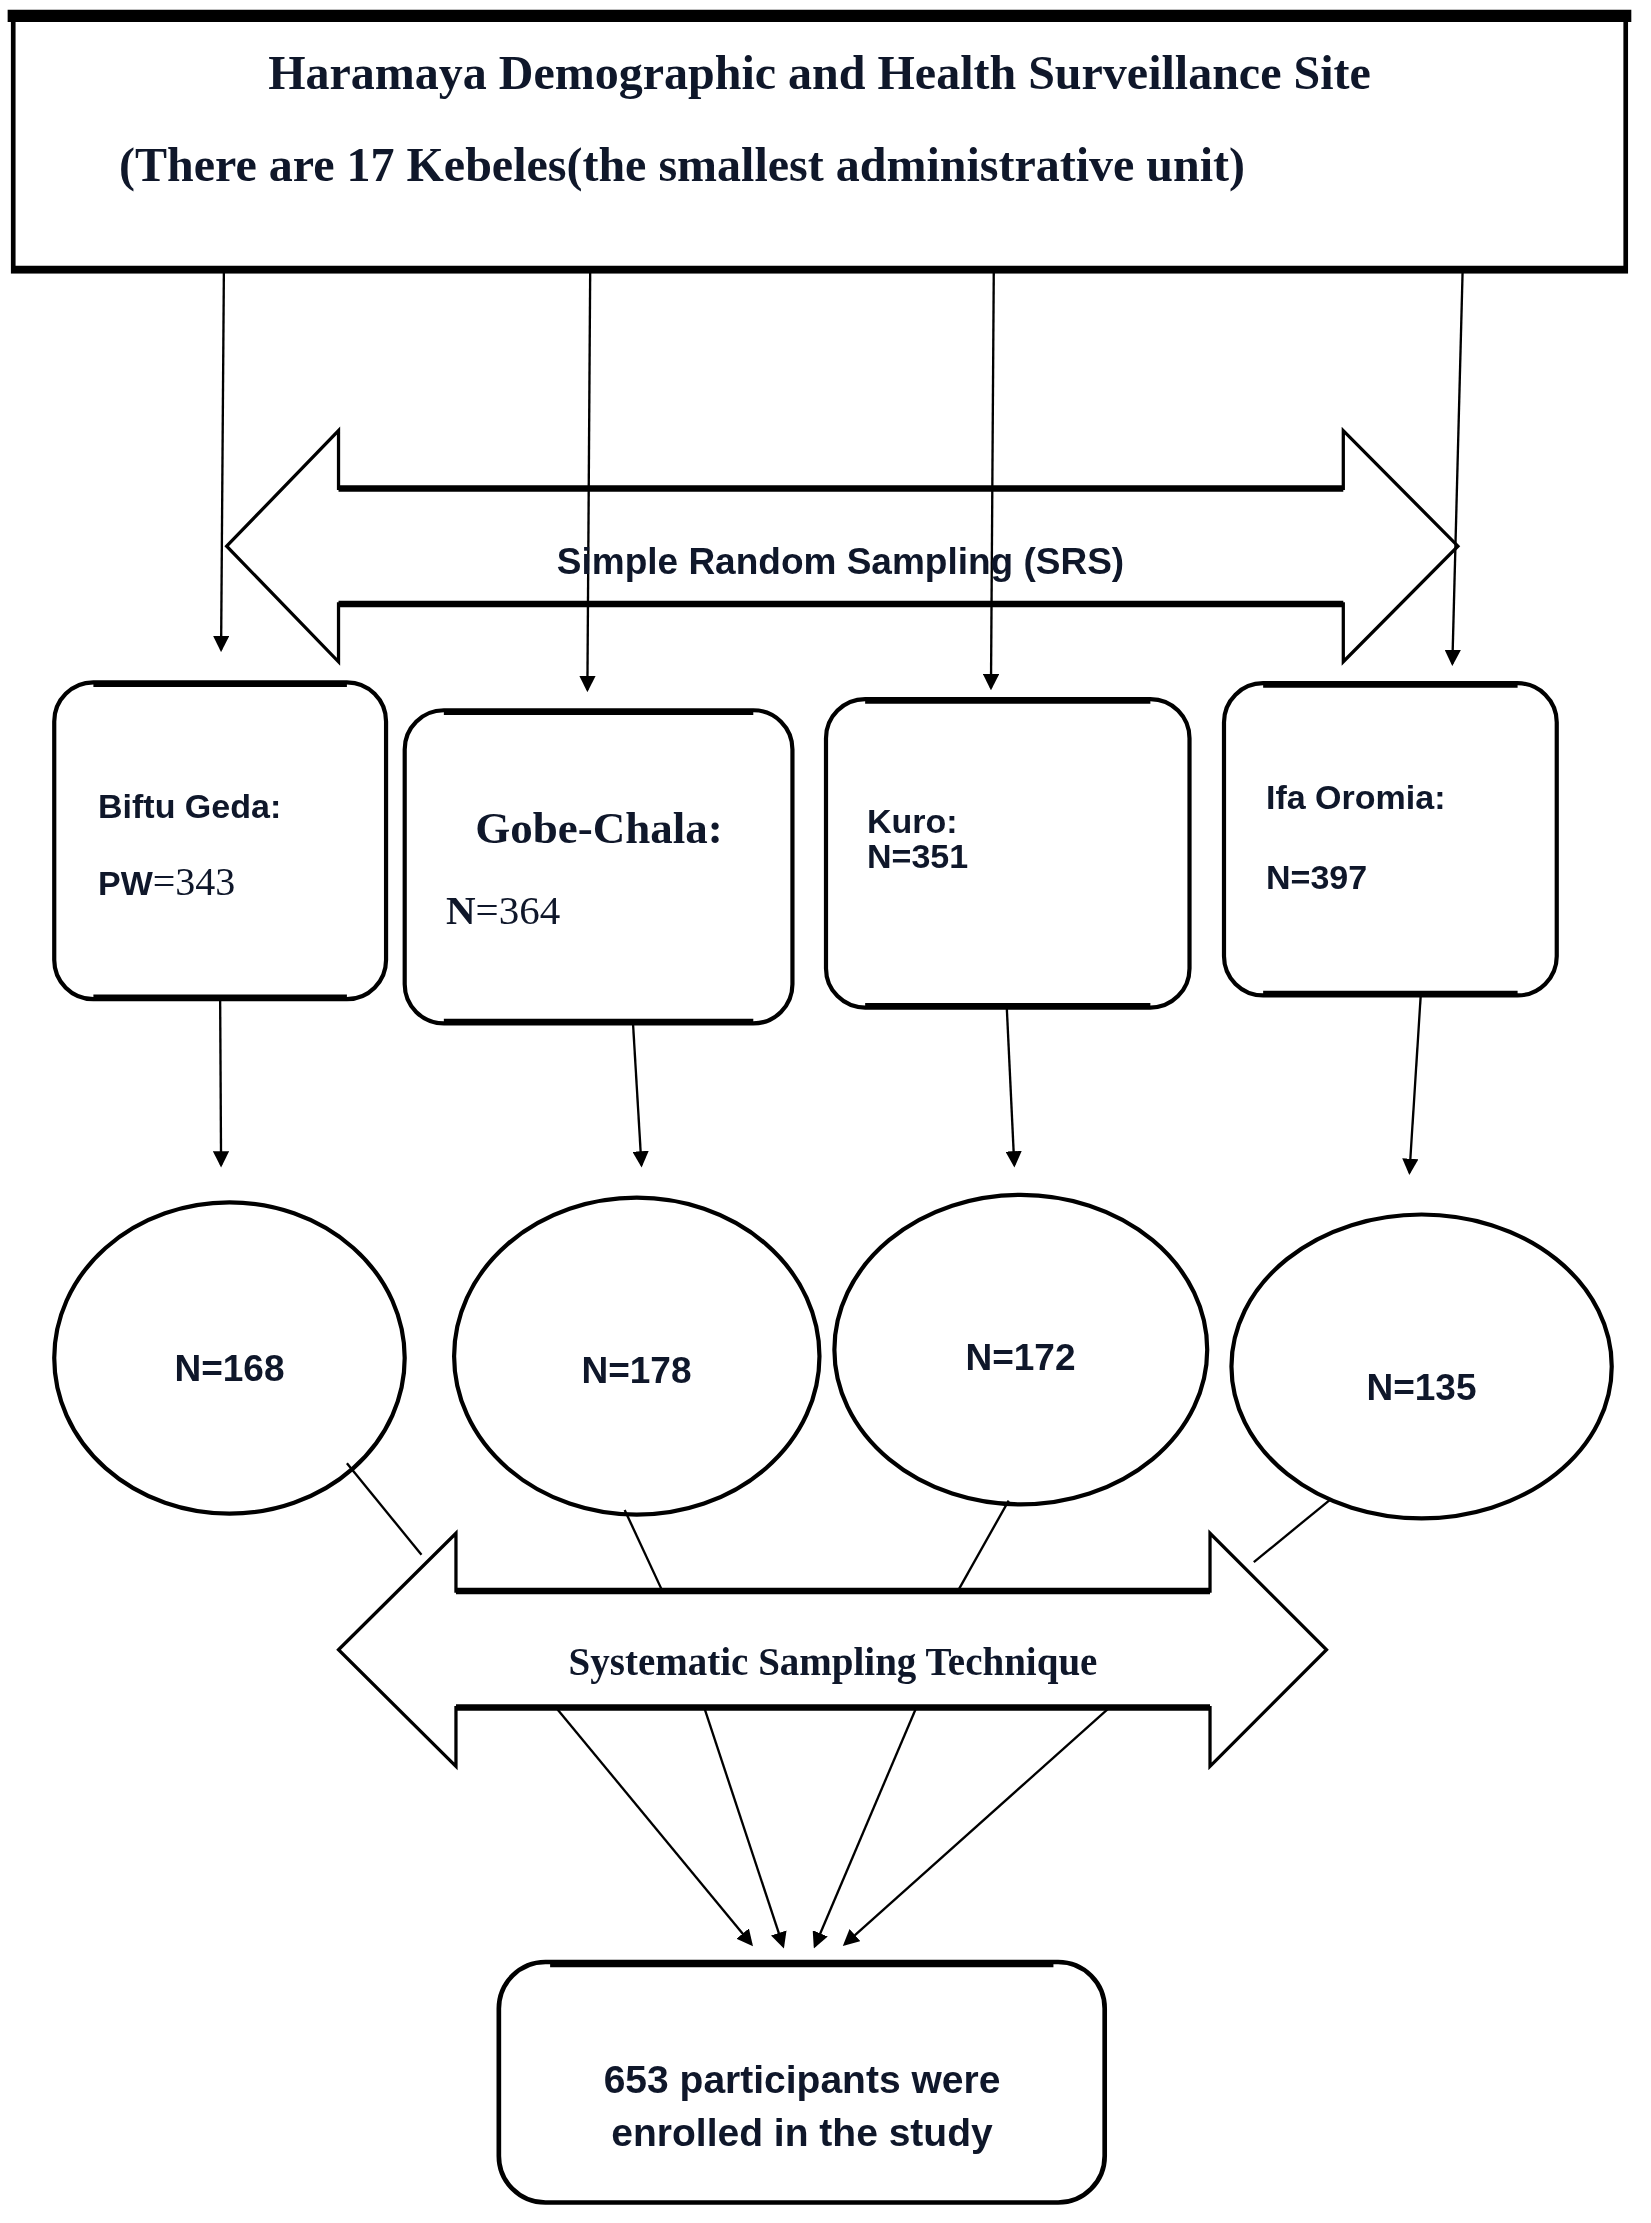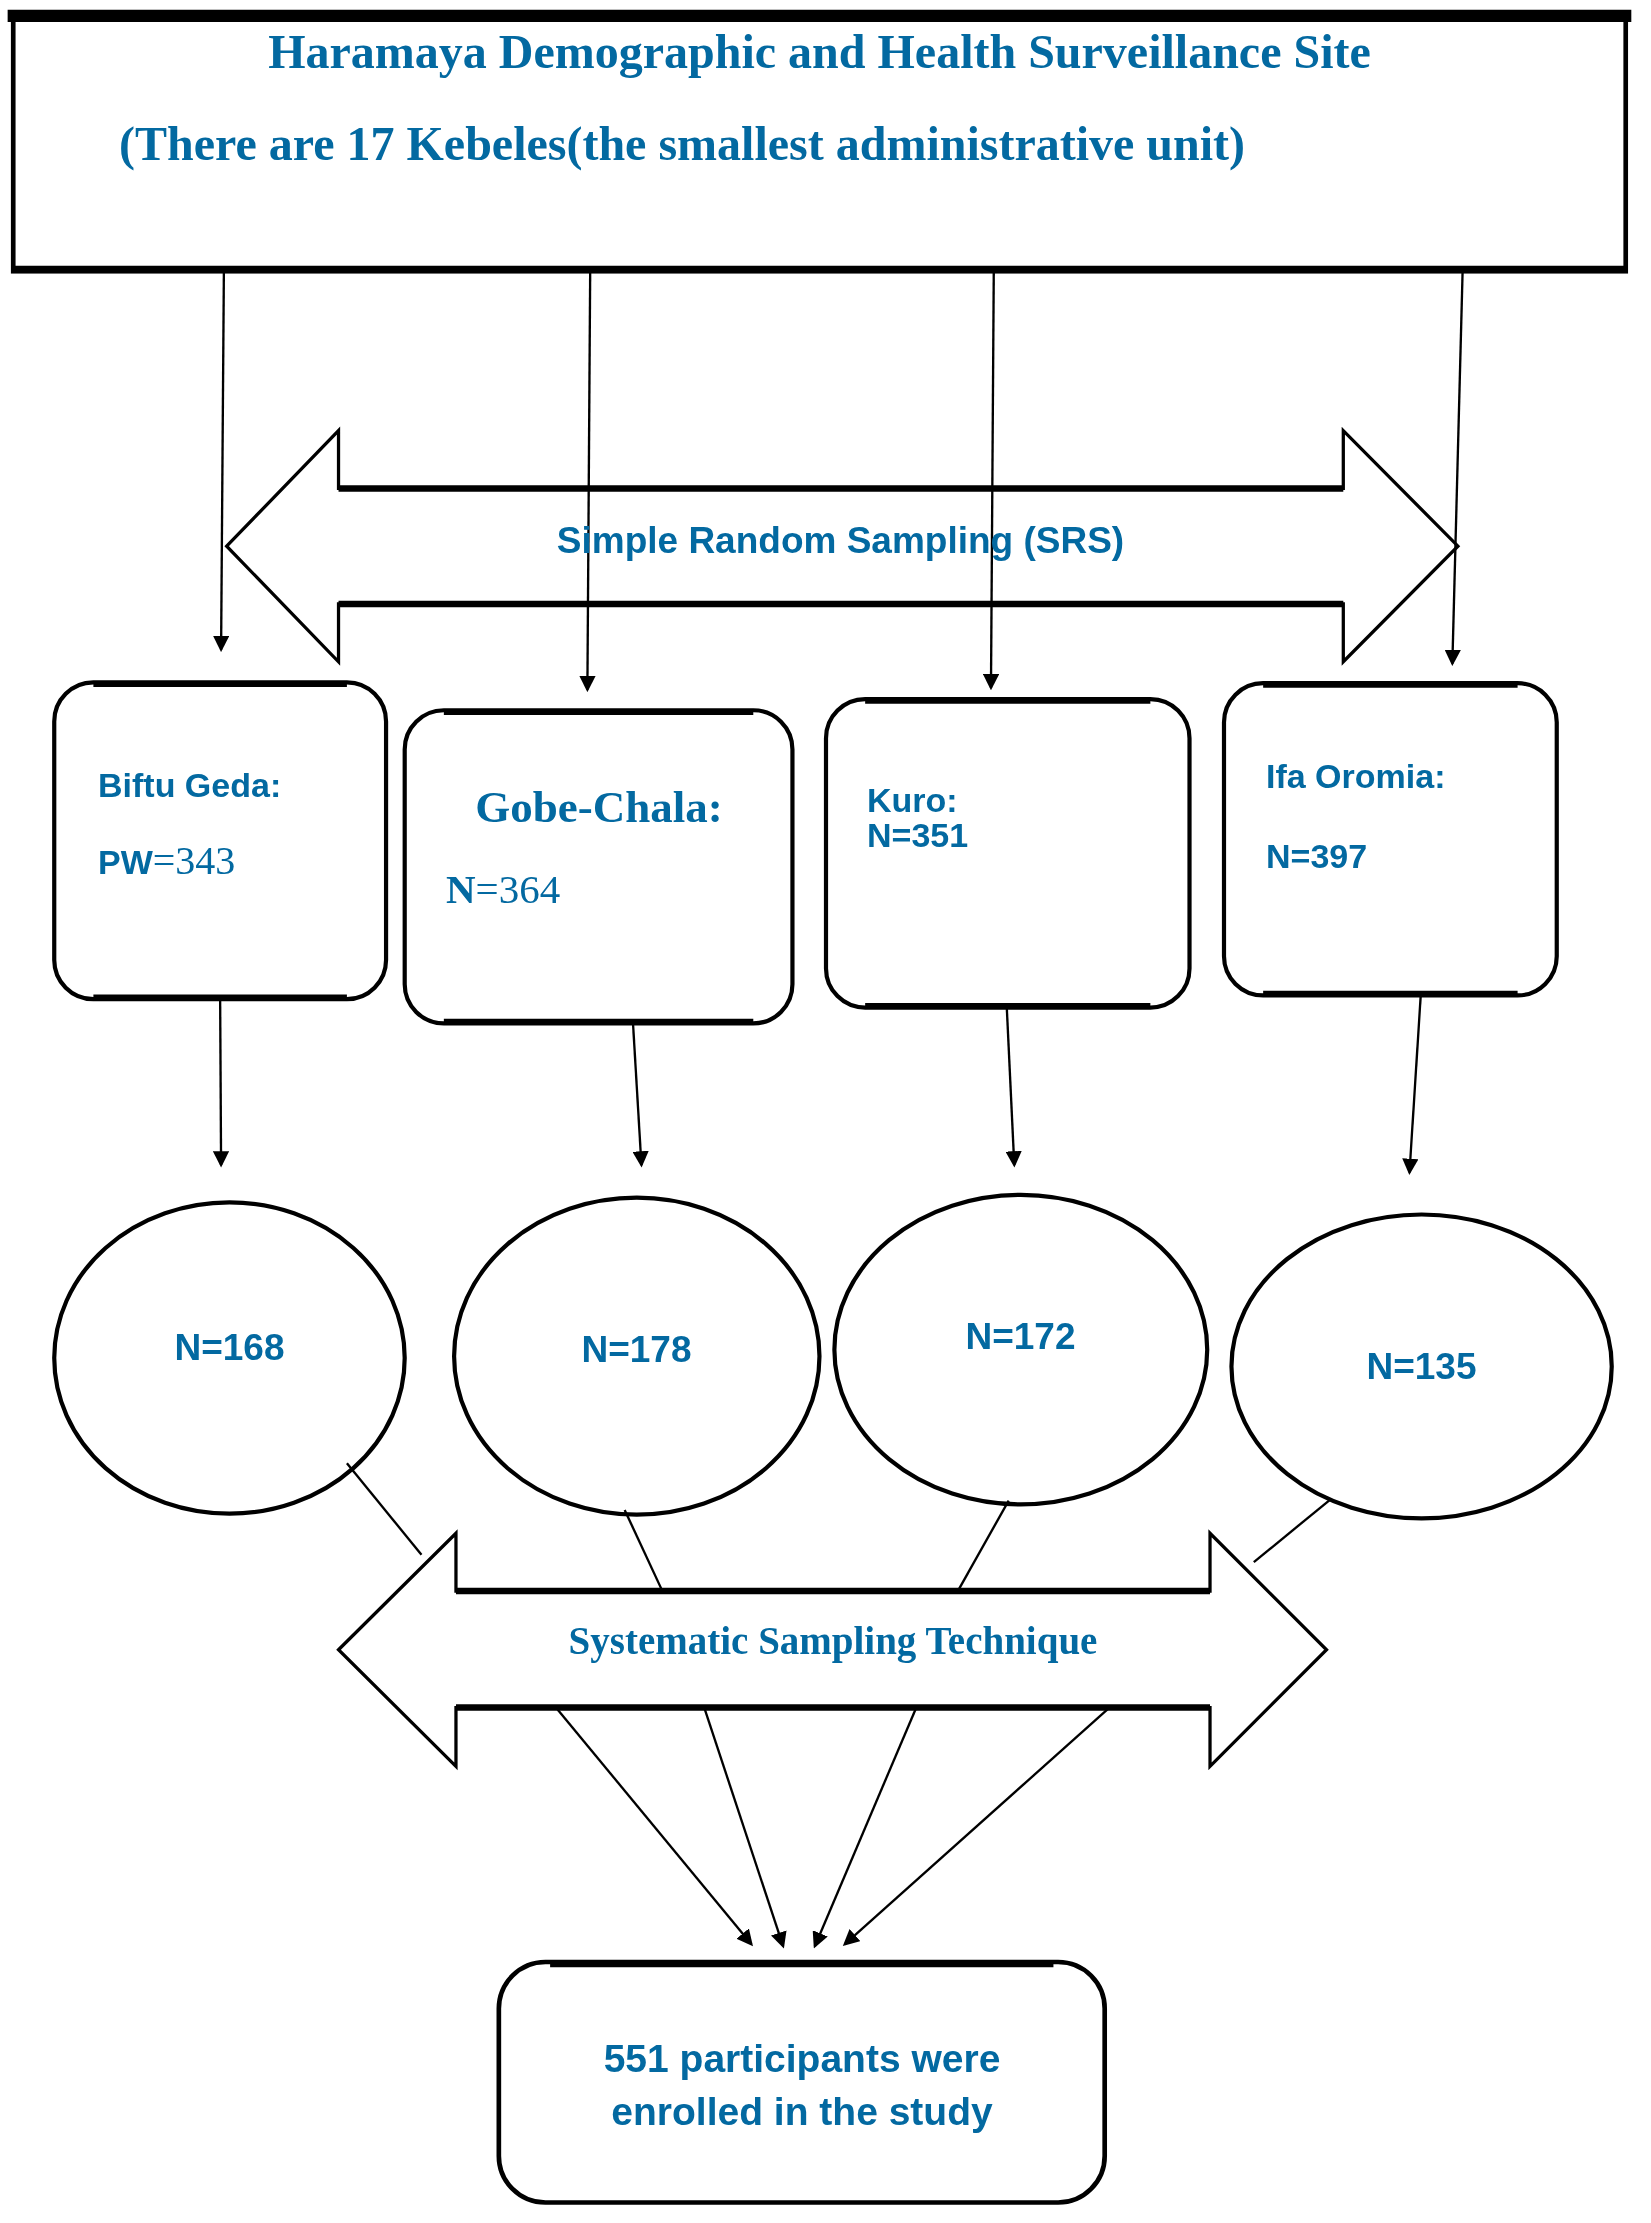--- a/index.html
+++ b/index.html
@@ -3,21 +3,21 @@
 <meta charset="utf-8">
 <style>
   html,body{margin:0;padding:0;background:#fff;}
   .canvas{
     position:relative;
     width:1652px;height:2223px;
     background:#fff;
     overflow:hidden;
   }
   svg.diagram{position:absolute;left:0;top:0;}
-  .txt{position:absolute;color:#0369a1;white-space:nowrap;}
+  .txt{position:absolute;color:#0f172a;white-space:nowrap;margin-top:21px;}
   .serif{font-family:"Liberation Serif","DejaVu Serif",serif;}
   .sans{font-family:"Liberation Sans","DejaVu Sans",sans-serif;}
   .b{font-weight:bold;}
   .center{text-align:center;}
   
   .hdr1{left:13px;top:24px;width:1613px;font-size:48px;}
   .hdr2{left:119px;top:116px;font-size:48px;}
   .hdr3{left:32px;top:203px;font-size:48px;}
   
   .srs-label{left:338px;top:520px;width:1005px;font-size:37px;}
@@ -149,18 +149,18 @@
 
   <div class="txt sans b k4-name">Ifa Oromia:</div>
   <div class="txt sans b k4-val"><span class="pre">N</span><span class="rest">=397</span></div>
 
   <div class="txt sans b center c-val c1">N=168</div>
   <div class="txt sans b center c-val c2">N=178</div>
   <div class="txt sans b center c-val c3">N=172</div>
   <div class="txt sans b center c-val c4">N=135</div>
 
   <div class="txt sans b center final-txt">
-    <div>551 participants were</div>
+    <div>653 participants were</div>
     <div>enrolled in the study</div>
   </div>
 
 </div>
 
 
 </body></html>

